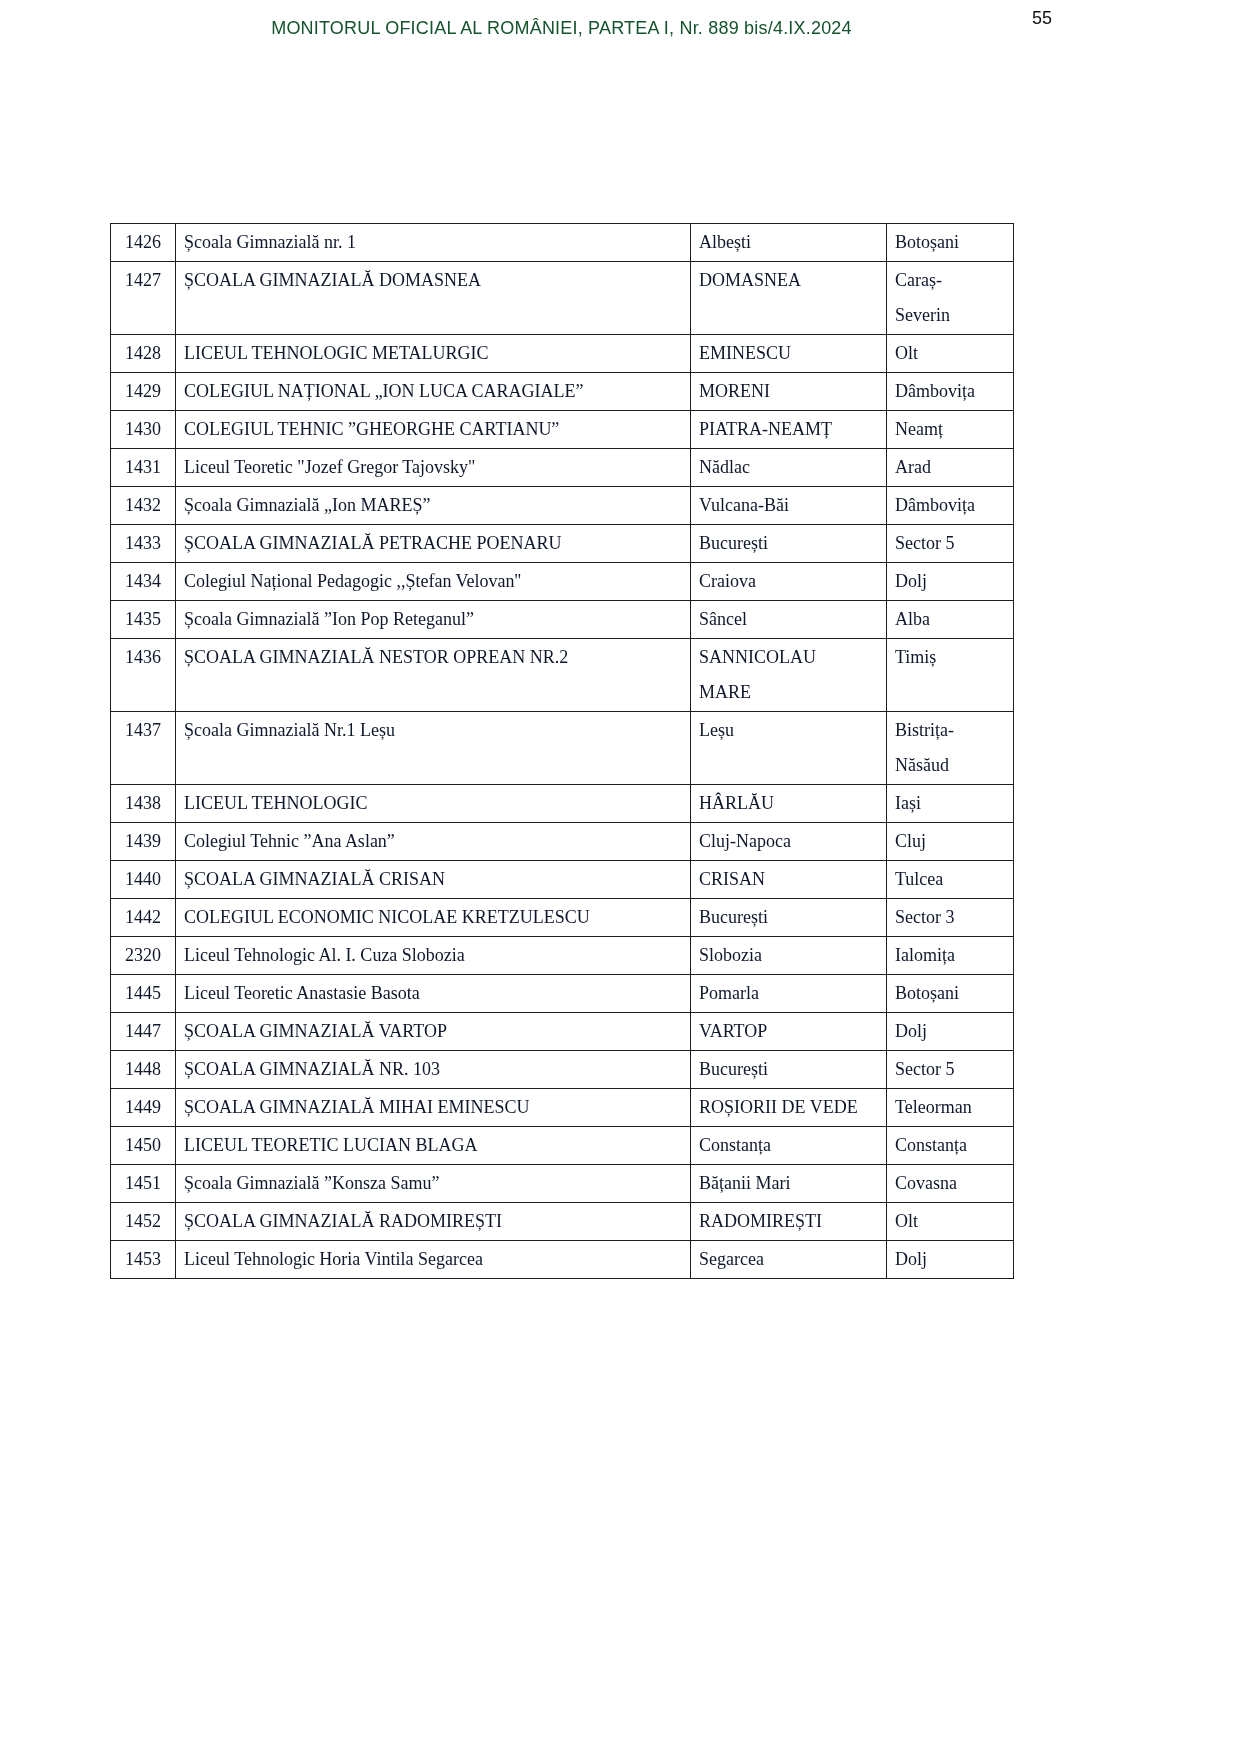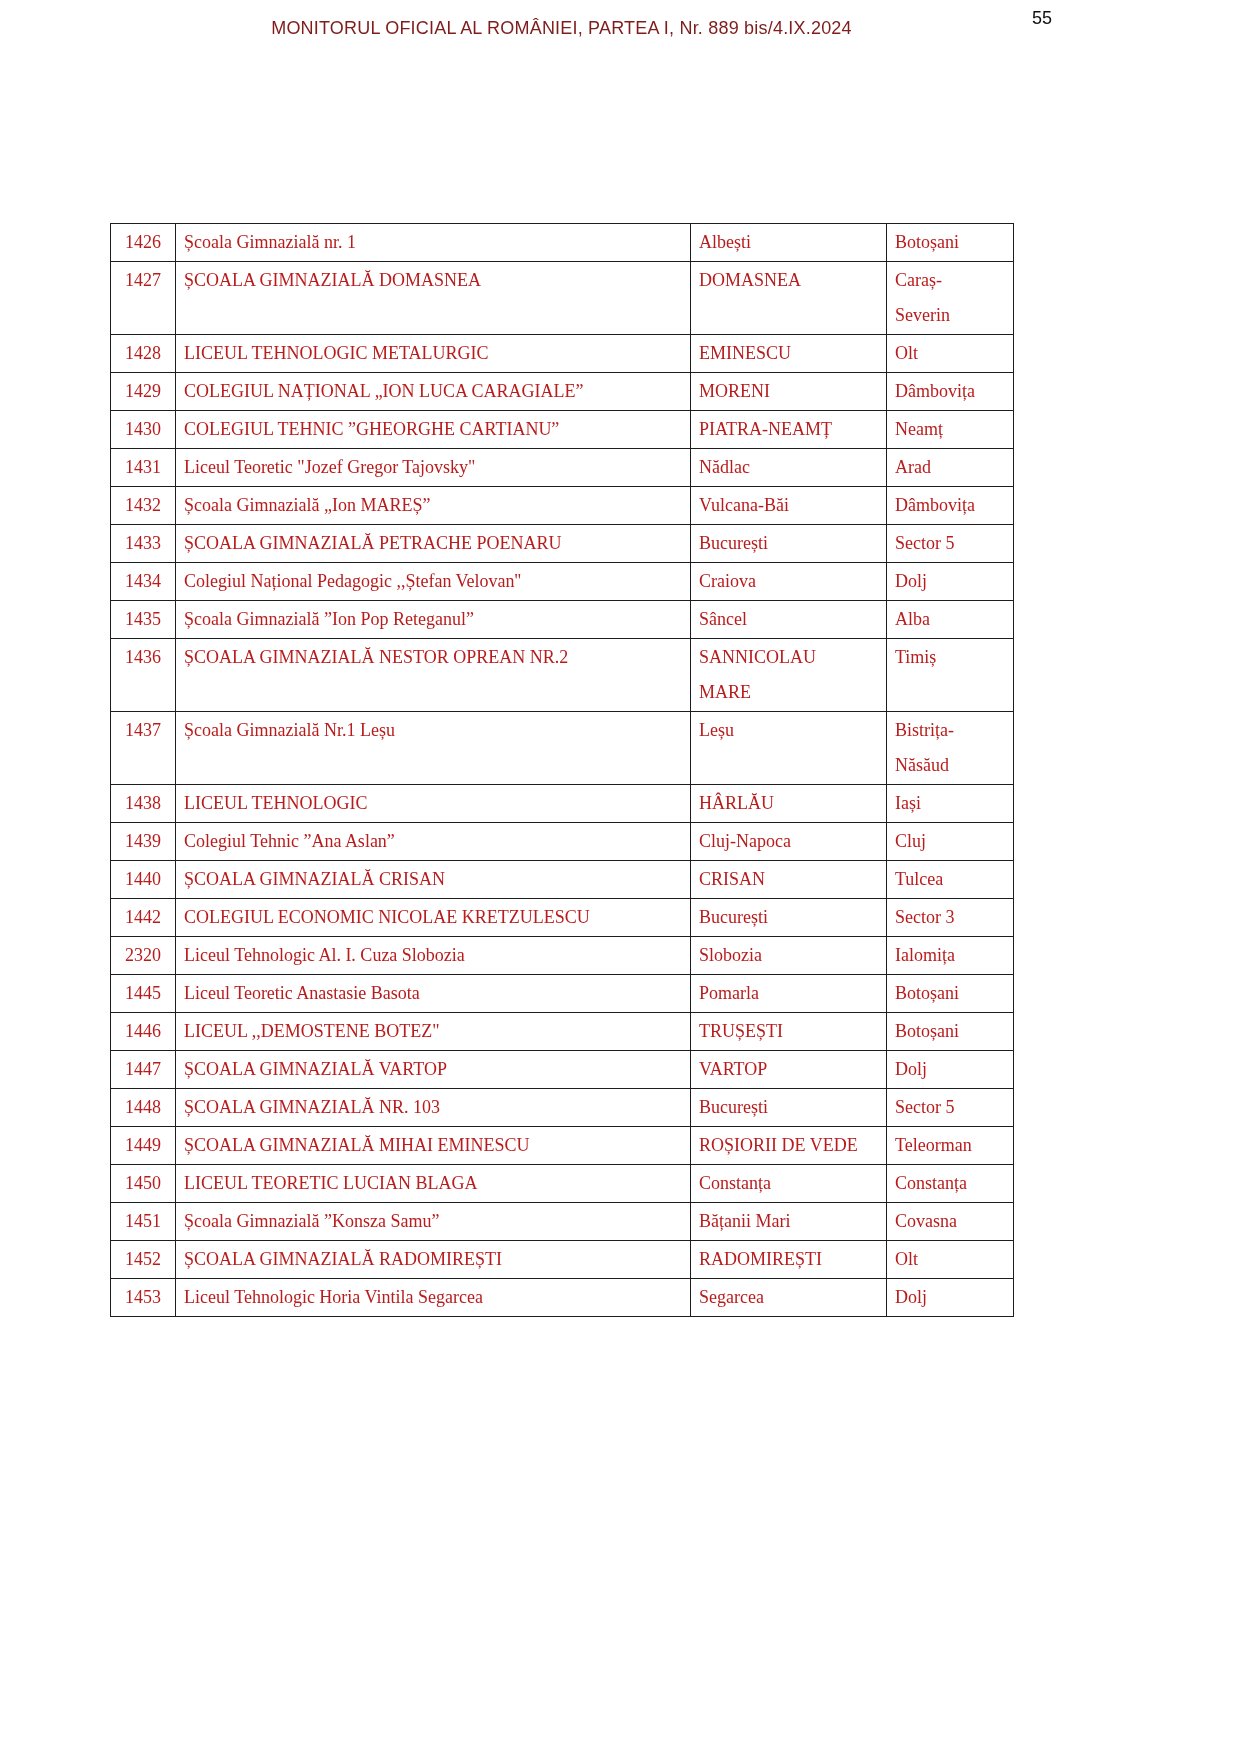--- a/index.html
+++ b/index.html
@@ -18,41 +18,41 @@
   }
   .header-bar {
     position: absolute;
     top: 18px;
     left: 110px;
     width: 903px;
     text-align: center;
     font-family: "Liberation Sans", sans-serif;
     font-size: 18px;
     letter-spacing: 0.2px;
-    color: #7f1d1d;
+    color: #14532d;
     white-space: nowrap;
   }
   .page-number {
     position: absolute;
     top: 8px;
     left: 1032px;
     font-family: "Liberation Sans", sans-serif;
     font-size: 18px;
     color: #111;
   }
   table.schools {
     position: absolute;
     top: 223px;
     left: 110px;
     width: 903px;
     border-collapse: collapse;
     table-layout: fixed;
     font-family: "Liberation Serif", serif;
     font-size: 18px;
-    color: #b91c1c;
+    color: #0f172a;
   }
   table.schools col.c-no       { width: 65px; }
   table.schools col.c-name     { width: 515px; }
   table.schools col.c-locality { width: 196px; }
   table.schools col.c-county   { width: 127px; }
   table.schools td {
     border: 1.5px solid #1d1d1d;
     vertical-align: top;
     line-height: 35px;
     padding: 1px 8px;
@@ -188,26 +188,20 @@
           <td class="locality">Slobozia</td>
           <td class="county">Ialomița</td>
         </tr>
         <tr>
           <td class="no">1445</td>
           <td class="name">Liceul Teoretic Anastasie Basota</td>
           <td class="locality">Pomarla</td>
           <td class="county">Botoșani</td>
         </tr>
         <tr>
-          <td class="no">1446</td>
-          <td class="name">LICEUL ,,DEMOSTENE BOTEZ"</td>
-          <td class="locality">TRUȘEȘTI</td>
-          <td class="county">Botoșani</td>
-        </tr>
-        <tr>
           <td class="no">1447</td>
           <td class="name">ȘCOALA GIMNAZIALĂ VARTOP</td>
           <td class="locality">VARTOP</td>
           <td class="county">Dolj</td>
         </tr>
         <tr>
           <td class="no">1448</td>
           <td class="name">ȘCOALA GIMNAZIALĂ NR. 103</td>
           <td class="locality">București</td>
           <td class="county">Sector 5</td>

